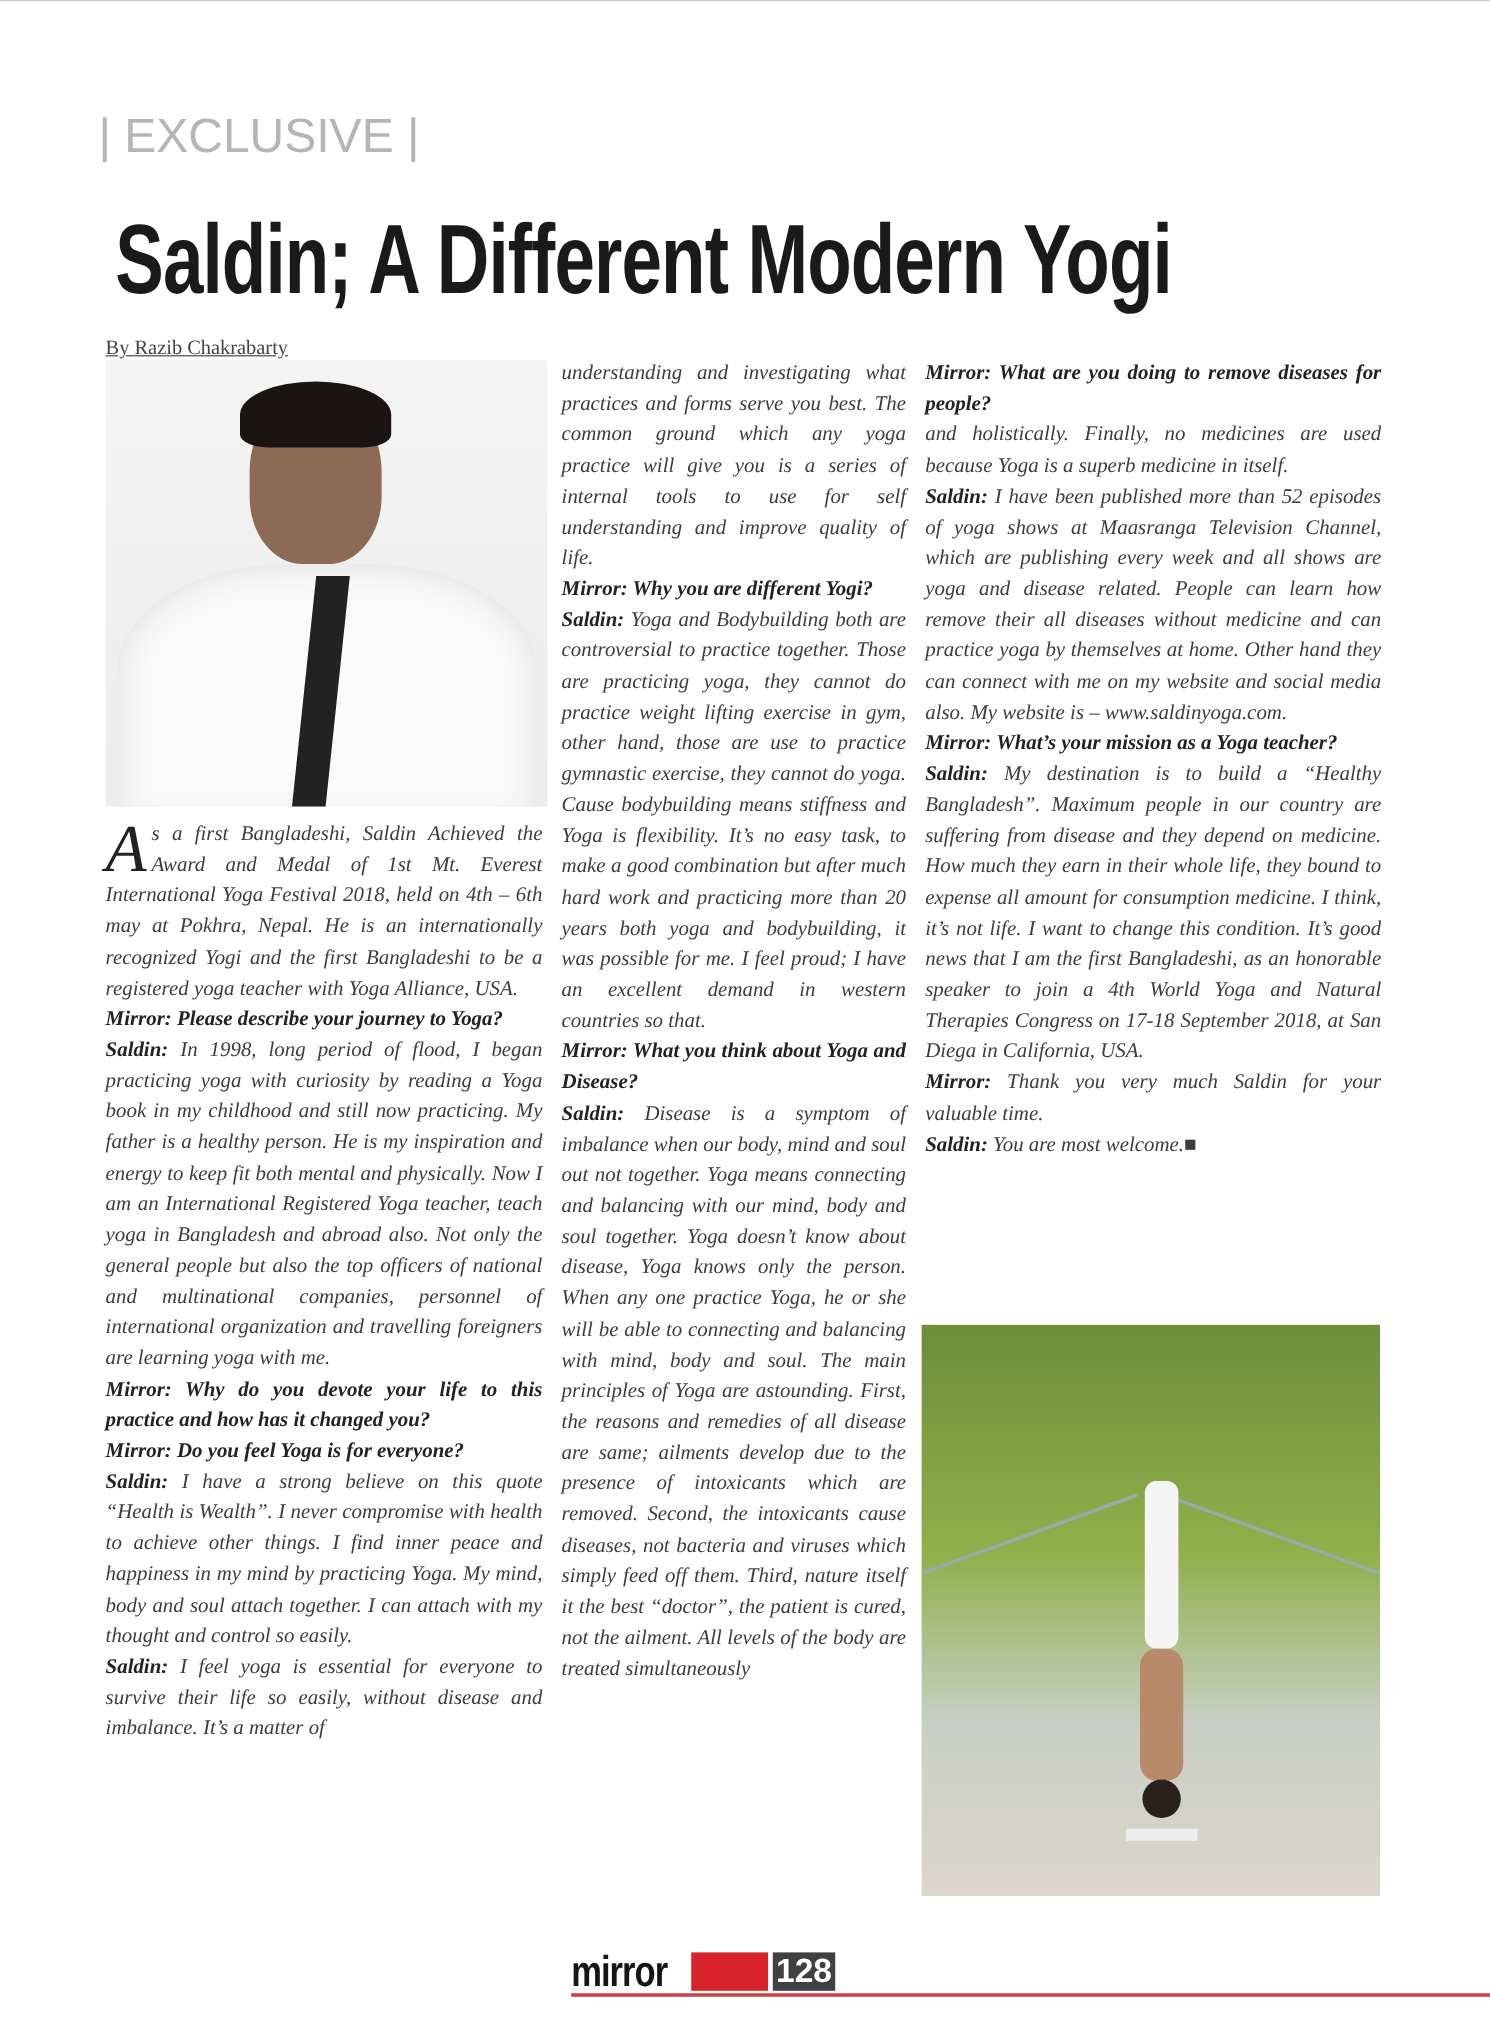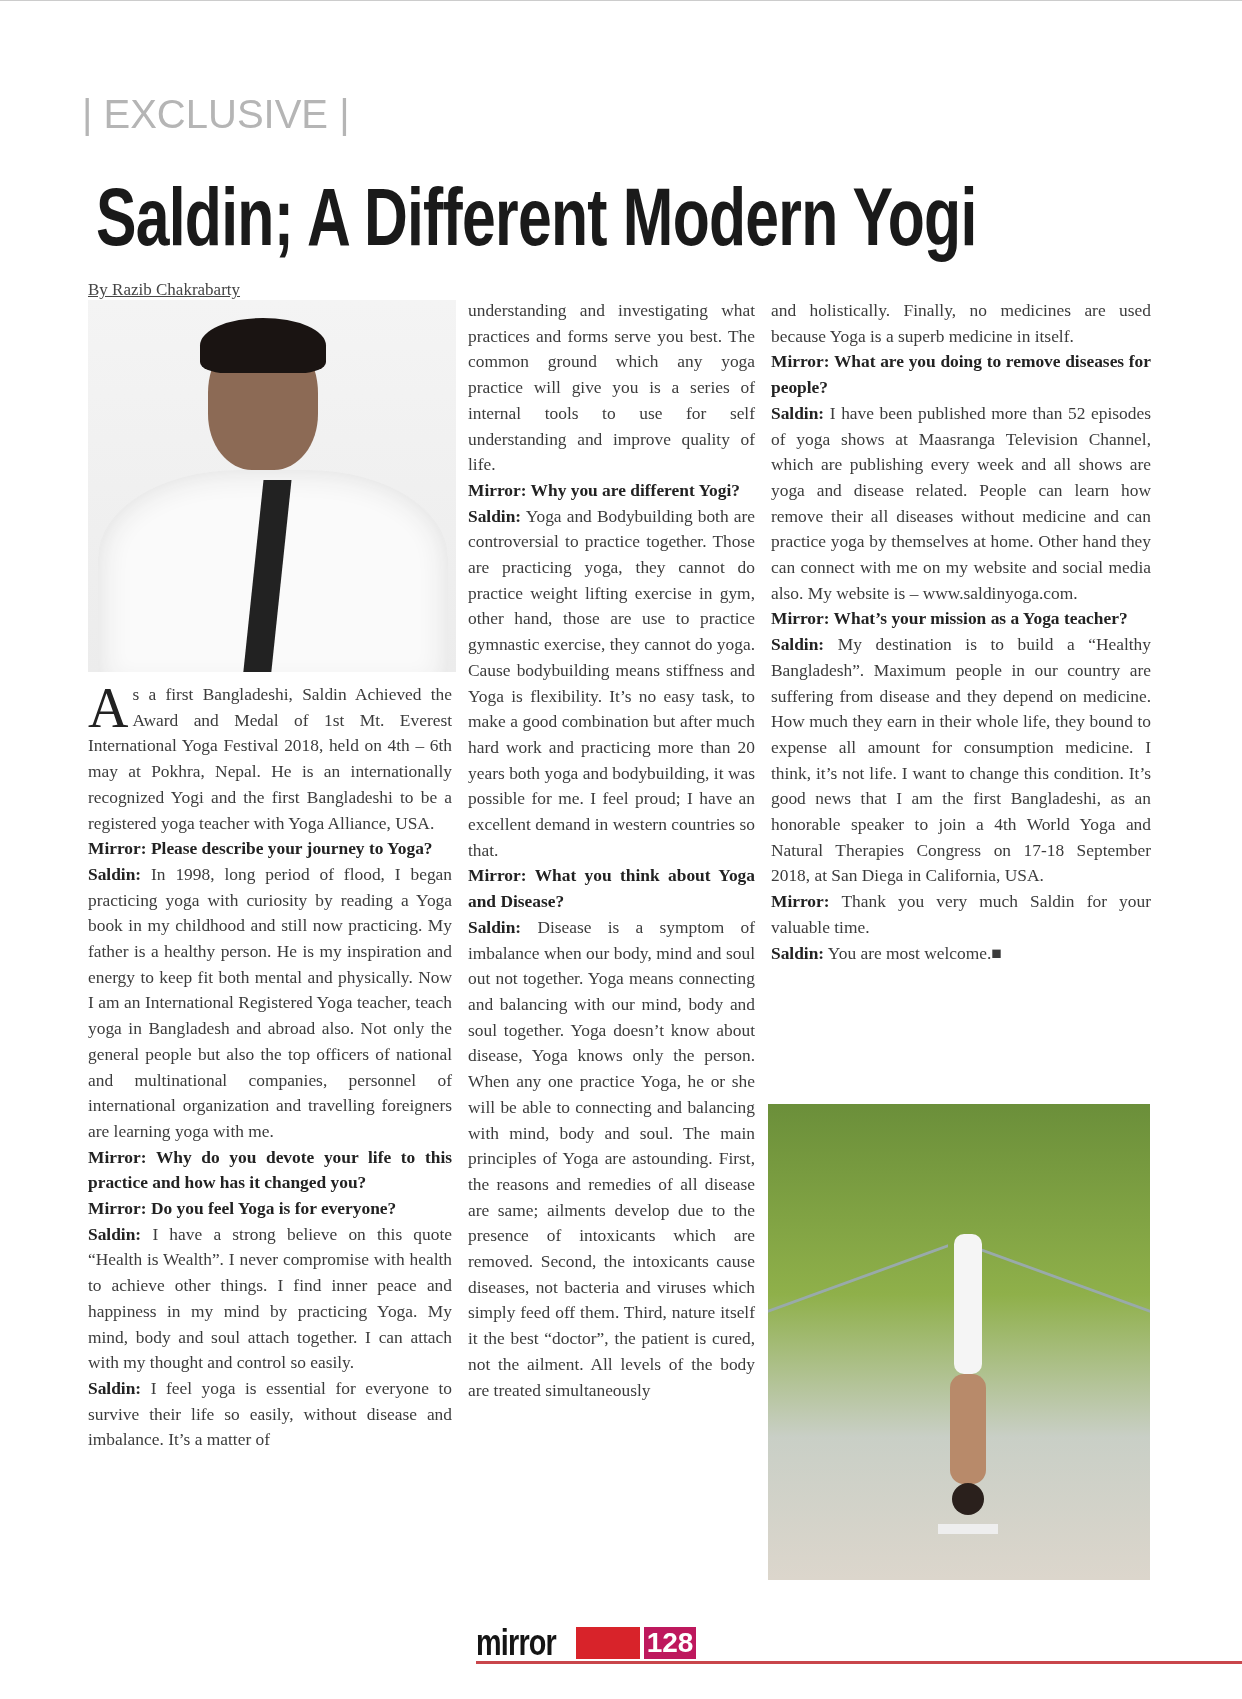--- a/index.html
+++ b/index.html
@@ -2,40 +2,40 @@
 <html><head>
 <meta charset="utf-8">
 <style>
   html,body{margin:0;padding:0;background:#fff;}
   body{width:1242px;height:1699px;position:relative;overflow:hidden;font-family:"Liberation Serif","DejaVu Serif",serif;color:#3a3a3a;}
   .topline{position:absolute;left:0;top:0;width:1242px;height:1px;background:#ccc;}
   .kicker{position:absolute;left:82px;top:92;font-family:"Liberation Sans",sans-serif;font-size:40px;color:#b5b5b5;letter-spacing:0px;text-align:right;}
   .kicker{top:92px;}
   .headline{position:absolute;left:96px;top:170px;font-family:"Liberation Sans",sans-serif;font-weight:bold;font-size:82px;color:#1a1a1a;transform:scaleX(0.74);transform-origin:left top;white-space:nowrap;letter-spacing:-1px;}
   .byline{position:absolute;left:88px;top:280px;font-size:17px;color:#444;text-decoration:underline;}
-  .col{position:absolute;font-size:17.4px;line-height:25.7px;text-align:justify;color:#3c3c3c;}
+  .col{position:absolute;font-size:17.4px;line-height:25.7px;text-align:justify;color:#3c3c3c;font-style:italic;}
   .col p{margin:0;}
   .col b{color:#222;}
   .c1{left:88px;top:682px;width:364px;}
   .c2{left:468px;top:298px;width:287px;}
   .c3{left:771px;top:298px;width:380px;}
   .dropcap{float:left;font-size:56px;line-height:44px;margin:4px 4px 0 0;color:#222;}
   .portrait{position:absolute;left:88px;top:300px;width:368px;height:372px;background:linear-gradient(180deg,#f4f4f4 0%,#ececec 100%);overflow:hidden;}
   .portrait .head{position:absolute;left:120px;top:30px;width:110px;height:140px;border-radius:45% 45% 40% 40%;background:#8c6a55;}
   .portrait .hair{position:absolute;left:112px;top:18px;width:126px;height:55px;border-radius:50% 50% 20% 20%;background:#1a1412;}
   .portrait .shirt{position:absolute;left:10px;top:170px;width:350px;height:220px;border-radius:40% 40% 0 0;background:#fafafa;box-shadow:inset 0 0 30px #ddd;}
   .portrait .tie{position:absolute;left:165px;top:180px;width:28px;height:200px;background:#222;transform:skewX(-6deg);}
   .portrait .cap{position:absolute;left:222px;top:344px;font-weight:bold;font-size:16px;color:#222;margin-top:34px;}
   .photo2{position:absolute;left:768px;top:1104px;width:382px;height:476px;background:linear-gradient(180deg,#6b8f3a 0%,#8fb04a 40%,#c9cfc6 70%,#dcd6cc 100%);overflow:hidden;}
   .photo2 .rail{position:absolute;bottom:0;width:180px;height:300px;border-top:3px solid #9aa;}
   .photo2 .person{position:absolute;left:170px;top:130px;width:60px;height:310px;}
   .footer{position:absolute;left:476px;top:1627px;display:flex;align-items:flex-end;justify-content:center;}
   .logo{font-family:"Liberation Sans",sans-serif;font-weight:bold;font-size:36px;color:#151515;transform:scaleX(0.8);transform-origin:left bottom;letter-spacing:-1px;line-height:32px;}
   .redbar{position:absolute;left:100px;top:0;width:64px;height:32px;background:#d8232a;}
-  .pagenum{position:absolute;left:168px;top:0;width:52px;height:32px;background:#be185d;color:#fff;font-family:"Liberation Sans",sans-serif;font-weight:bold;font-size:28px;line-height:32px;text-align:center;}
+  .pagenum{position:absolute;left:168px;top:0;width:52px;height:32px;background:#404040;color:#fff;font-family:"Liberation Sans",sans-serif;font-weight:bold;font-size:28px;line-height:32px;text-align:center;}
   .rule{position:absolute;left:476px;top:1661px;width:766px;height:3px;background:#c9464b;}
 </style>
 </head>
 <body>
 
 <div class="topline"></div>
 
 <div class="kicker">| EXCLUSIVE |</div>
 <div class="headline">Saldin; A Different Modern Yogi</div>
 <div class="byline">By Razib Chakrabarty</div>
@@ -60,22 +60,22 @@
 
 <div class="col c2">
   <p>understanding and investigating what practices and forms serve you best. The common ground which any yoga practice will give you is a series of internal tools to use for self understanding and improve quality of life.</p>
   <p><b>Mirror: Why you are different Yogi?</b></p>
   <p><b>Saldin:</b><span> Yoga and Bodybuilding both are controversial to practice together. Those are practicing yoga, they cannot do practice weight lifting exercise in gym, other hand, those are use to practice gymnastic exercise, they cannot do yoga. Cause bodybuilding means stiffness and Yoga is flexibility. It’s no easy task, to make a good combination but after much hard work and practicing more than 20 years both yoga and bodybuilding, it was possible for me. I feel proud; I have an excellent demand in western countries so that.</span></p>
   <p><b>Mirror: What you think about Yoga and Disease?</b></p>
   <p><b>Saldin:</b><span> Disease is a symptom of imbalance when our body, mind and soul out not together. Yoga means connecting and balancing with our mind, body and soul together. Yoga doesn’t know about disease, Yoga knows only the person. When any one practice Yoga, he or she will be able to connecting and balancing with mind, body and soul. The main principles of Yoga are astounding. First, the reasons and remedies of all disease are same; ailments develop due to the presence of intoxicants which are removed. Second, the intoxicants cause diseases, not bacteria and viruses which simply feed off them. Third, nature itself it the best “doctor”, the patient is cured, not the ailment. All levels of the body are treated simultaneously</span></p>
 </div>
 
 <div class="col c3">
+  <p><b>Mirror: What are you doing to remove diseases for people?</b></p>
   <p>and holistically. Finally, no medicines are used because Yoga is a superb medicine in itself.</p>
-  <p><b>Mirror: What are you doing to remove diseases for people?</b></p>
   <p><b>Saldin:</b><span> I have been published more than 52 episodes of yoga shows at Maasranga Television Channel, which are publishing every week and all shows are yoga and disease related. People can learn how remove their all diseases without medicine and can practice yoga by themselves at home. Other hand they can connect with me on my website and social media also. My website is – www.saldinyoga.com.</span></p>
   <p><b>Mirror: What’s your mission as a Yoga teacher?</b></p>
   <p><b>Saldin:</b><span> My destination is to build a “Healthy Bangladesh”. Maximum people in our country are suffering from disease and they depend on medicine. How much they earn in their whole life, they bound to expense all amount for consumption medicine. I think, it’s not life. I want to change this condition. It’s good news that I am the first Bangladeshi, as an honorable speaker to join a 4th World Yoga and Natural Therapies Congress on 17-18 September 2018, at San Diega in California, USA.</span></p>
   <p><b>Mirror:</b><span> Thank you very much Saldin for your valuable time.</span></p>
   <p><b>Saldin:</b><span> You are most welcome.</span><span>■</span></p>
 </div>
 
 <div class="photo2">
   <div class="rail" style="left:0;transform:skewY(-20deg);"></div>
   <div class="rail" style="right:0;transform:skewY(20deg);"></div>

